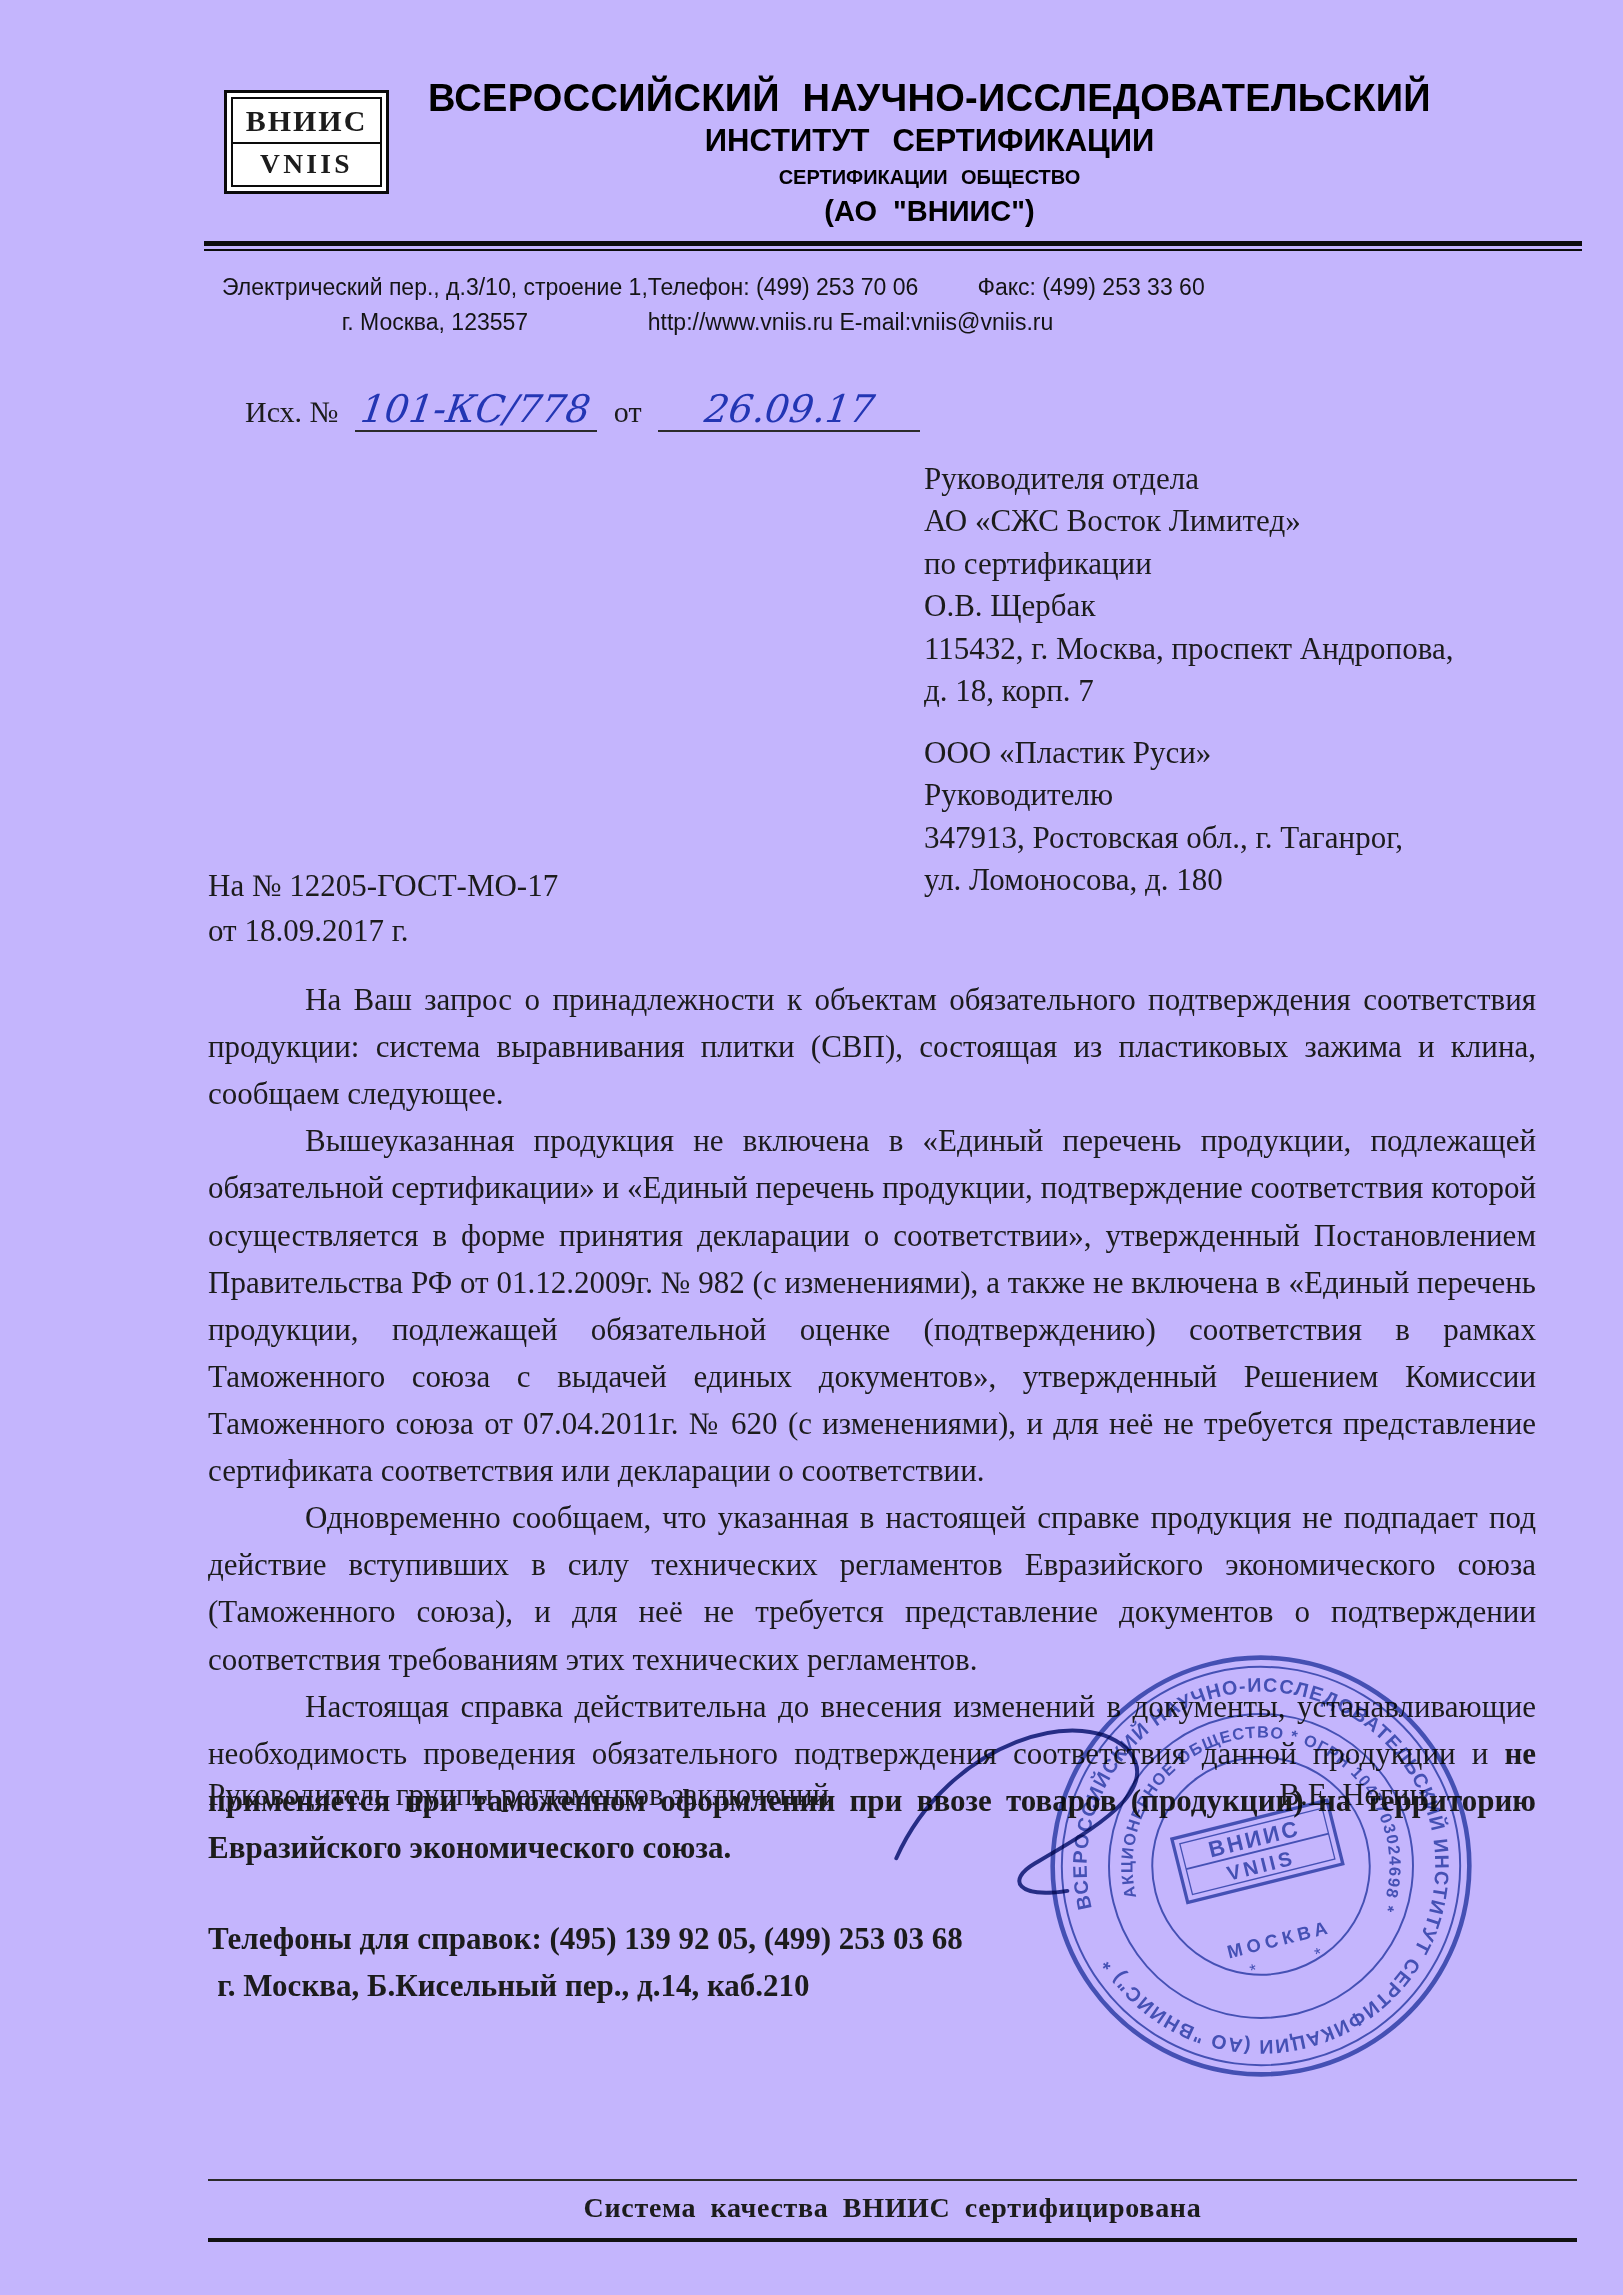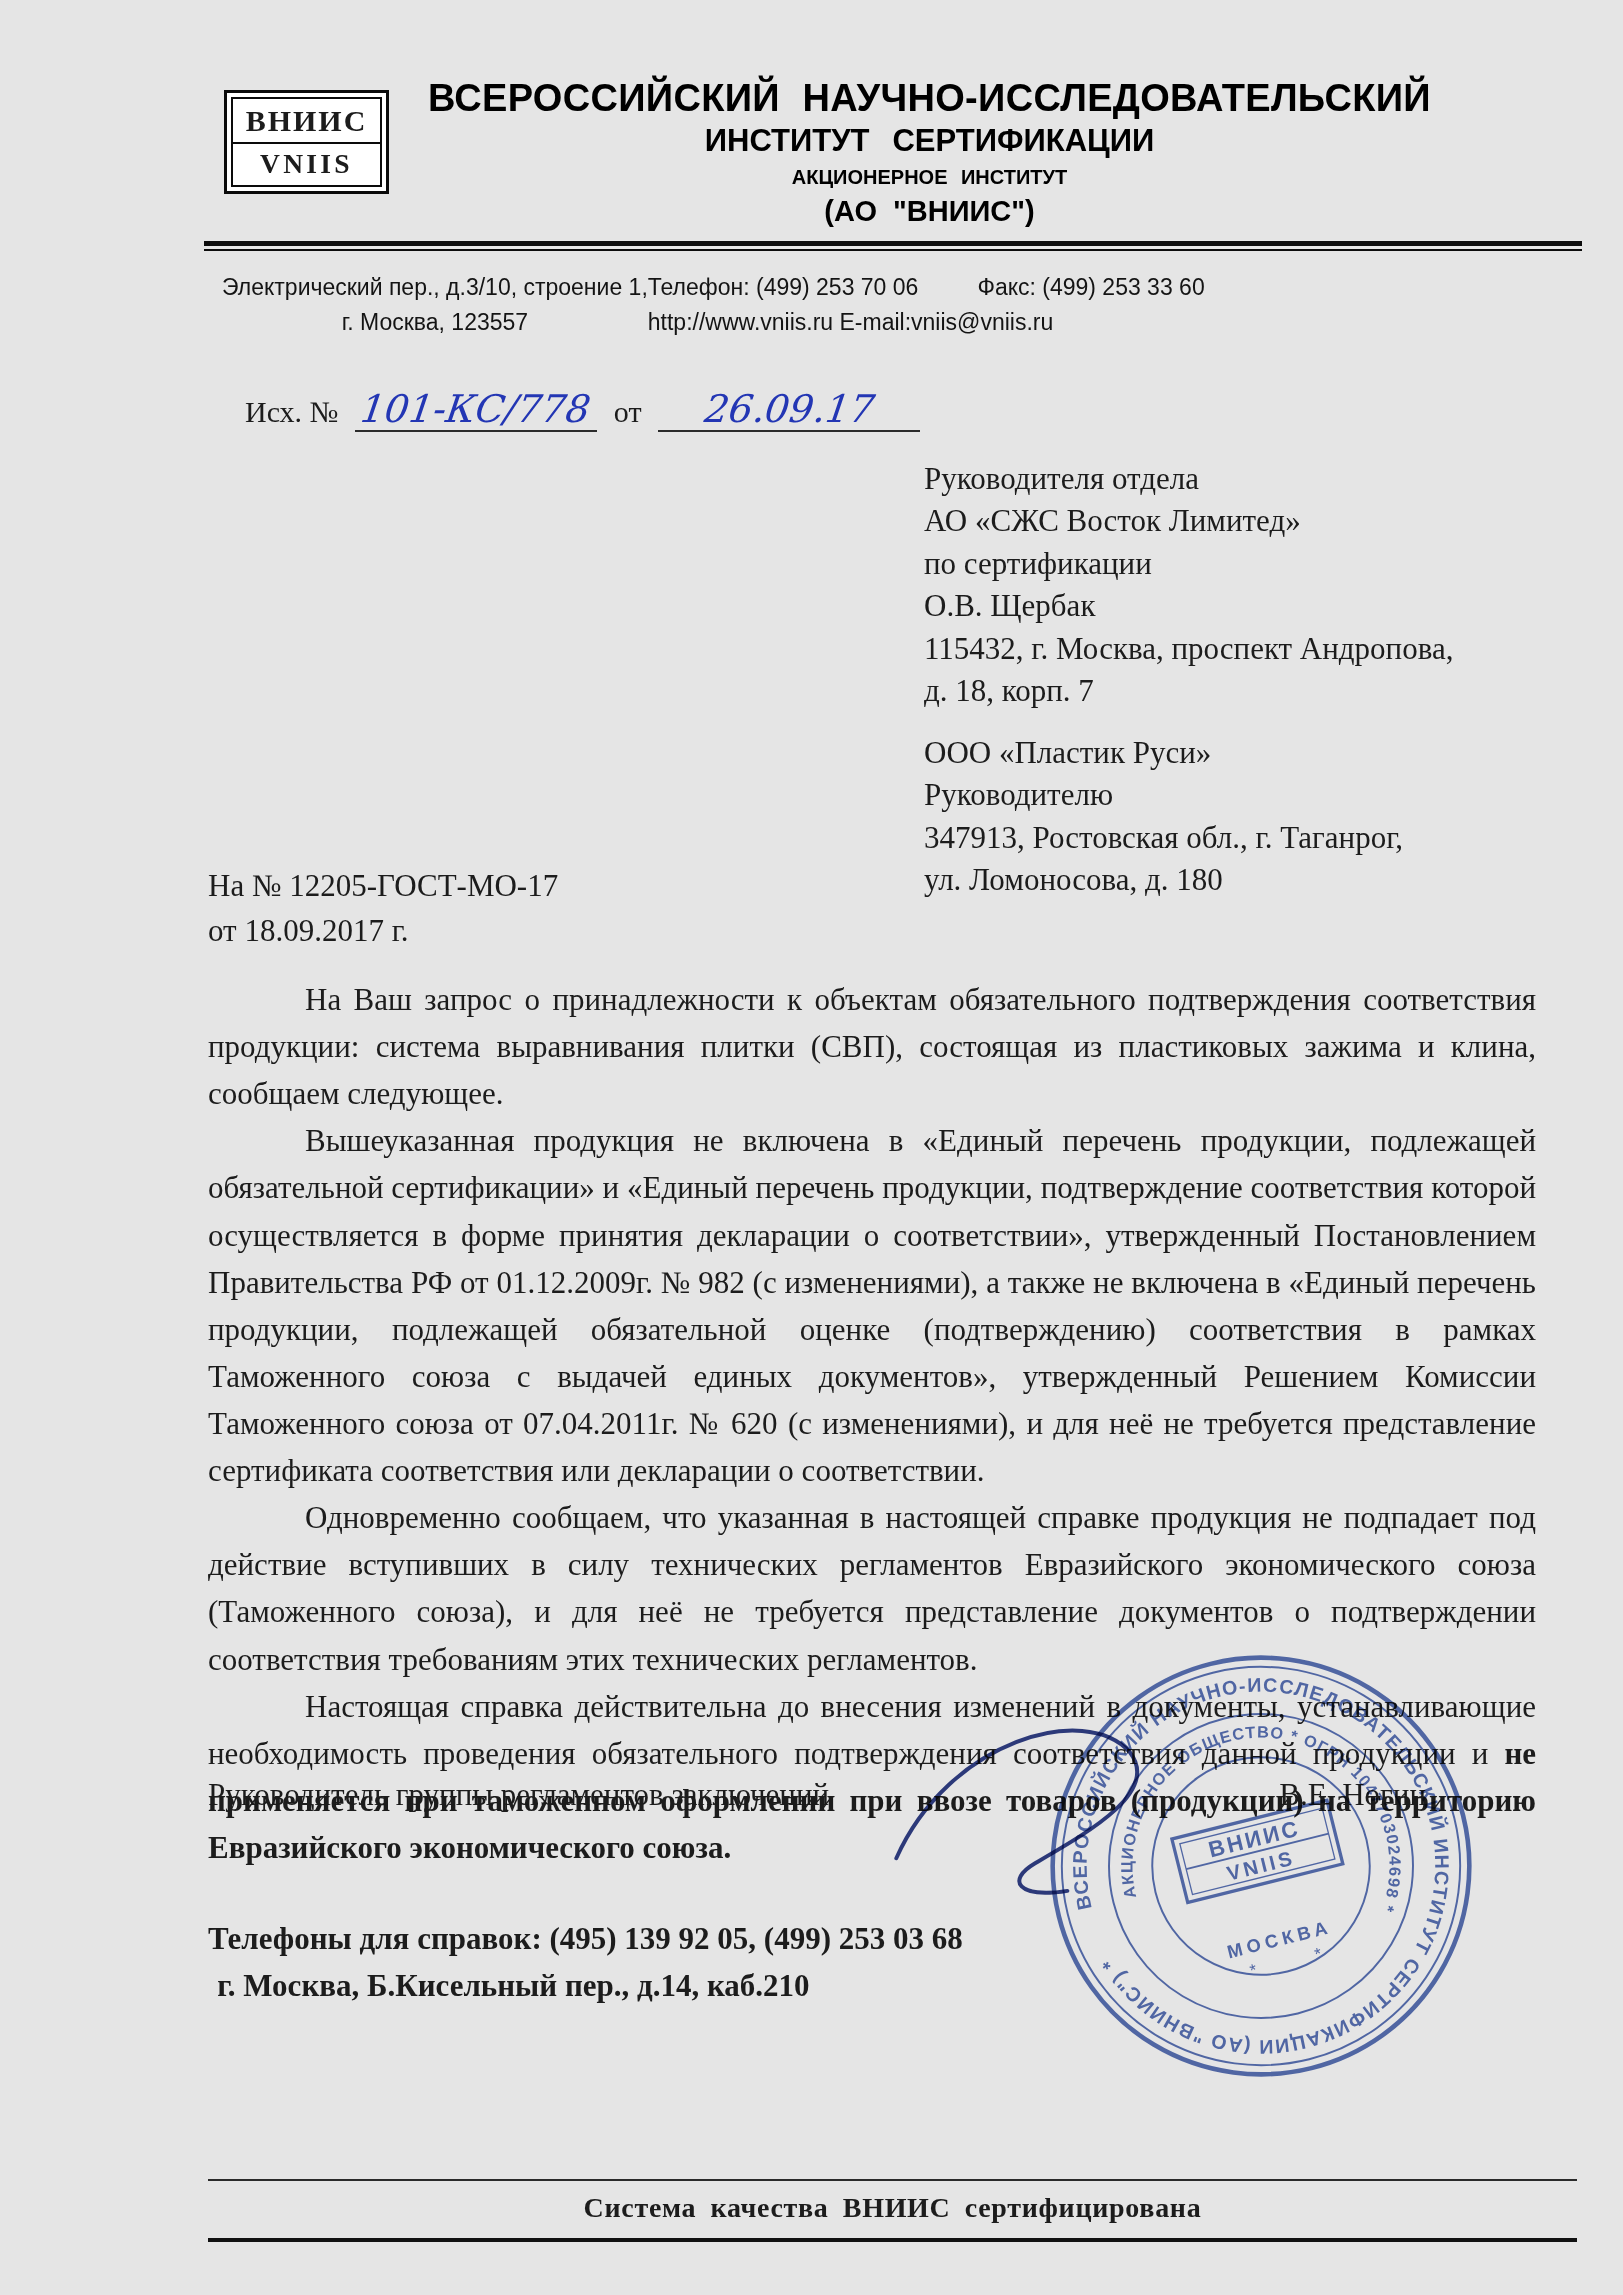--- a/index.html
+++ b/index.html
@@ -1,17 +1,17 @@
 <!DOCTYPE html>
 <html style="font-size:10.5px"><head>
 <meta charset="utf-8">
 <style>
   html,body { margin:0; padding:0; background:#ffffff; }
   .page {
-    position:relative; width:1623px; height:2295px; background:#e5e5e5;
+    position:relative; width:1623px; height:2295px; background:#c4b5fd;
     font-family:"Liberation Serif","DejaVu Serif",serif; color:#1c1c1c; overflow:hidden;
   }
   
   .logo {
     position:absolute; left:224px; top:90px; width:165px;
     border:3.9px solid #0a0a0a; padding:3.9px; background:#fff; box-sizing:border-box;
   }
   .logo-inner { border:2px solid #0a0a0a; text-align:center; }
   .logo-l1 {
     font-weight:bold; font-size:30px; letter-spacing:2px; padding:5.2px 0 3.9px;
@@ -93,21 +93,21 @@
   <div class="logo">
     <div class="logo-inner">
       <div class="logo-l1">ВНИИС</div>
       <div class="logo-l2">VNIIS</div>
     </div>
   </div>
 
   <div class="org">
     <div class="org-l1">ВСЕРОССИЙСКИЙ НАУЧНО-ИССЛЕДОВАТЕЛЬСКИЙ</div>
     <div class="org-l2">ИНСТИТУТ СЕРТИФИКАЦИИ</div>
-    <div class="org-l3">АКЦИОНЕРНОЕ ИНСТИТУТ</div>
+    <div class="org-l3">СЕРТИФИКАЦИИ ОБЩЕСТВО</div>
     <div class="org-l4">(АО "ВНИИС")</div>
   </div>
 
   <div class="rule-wrap">
     <div class="rule-thick"></div>
     <div class="rule-thin"></div>
   </div>
 
   <div class="contacts">
     <div class="contacts-left">

